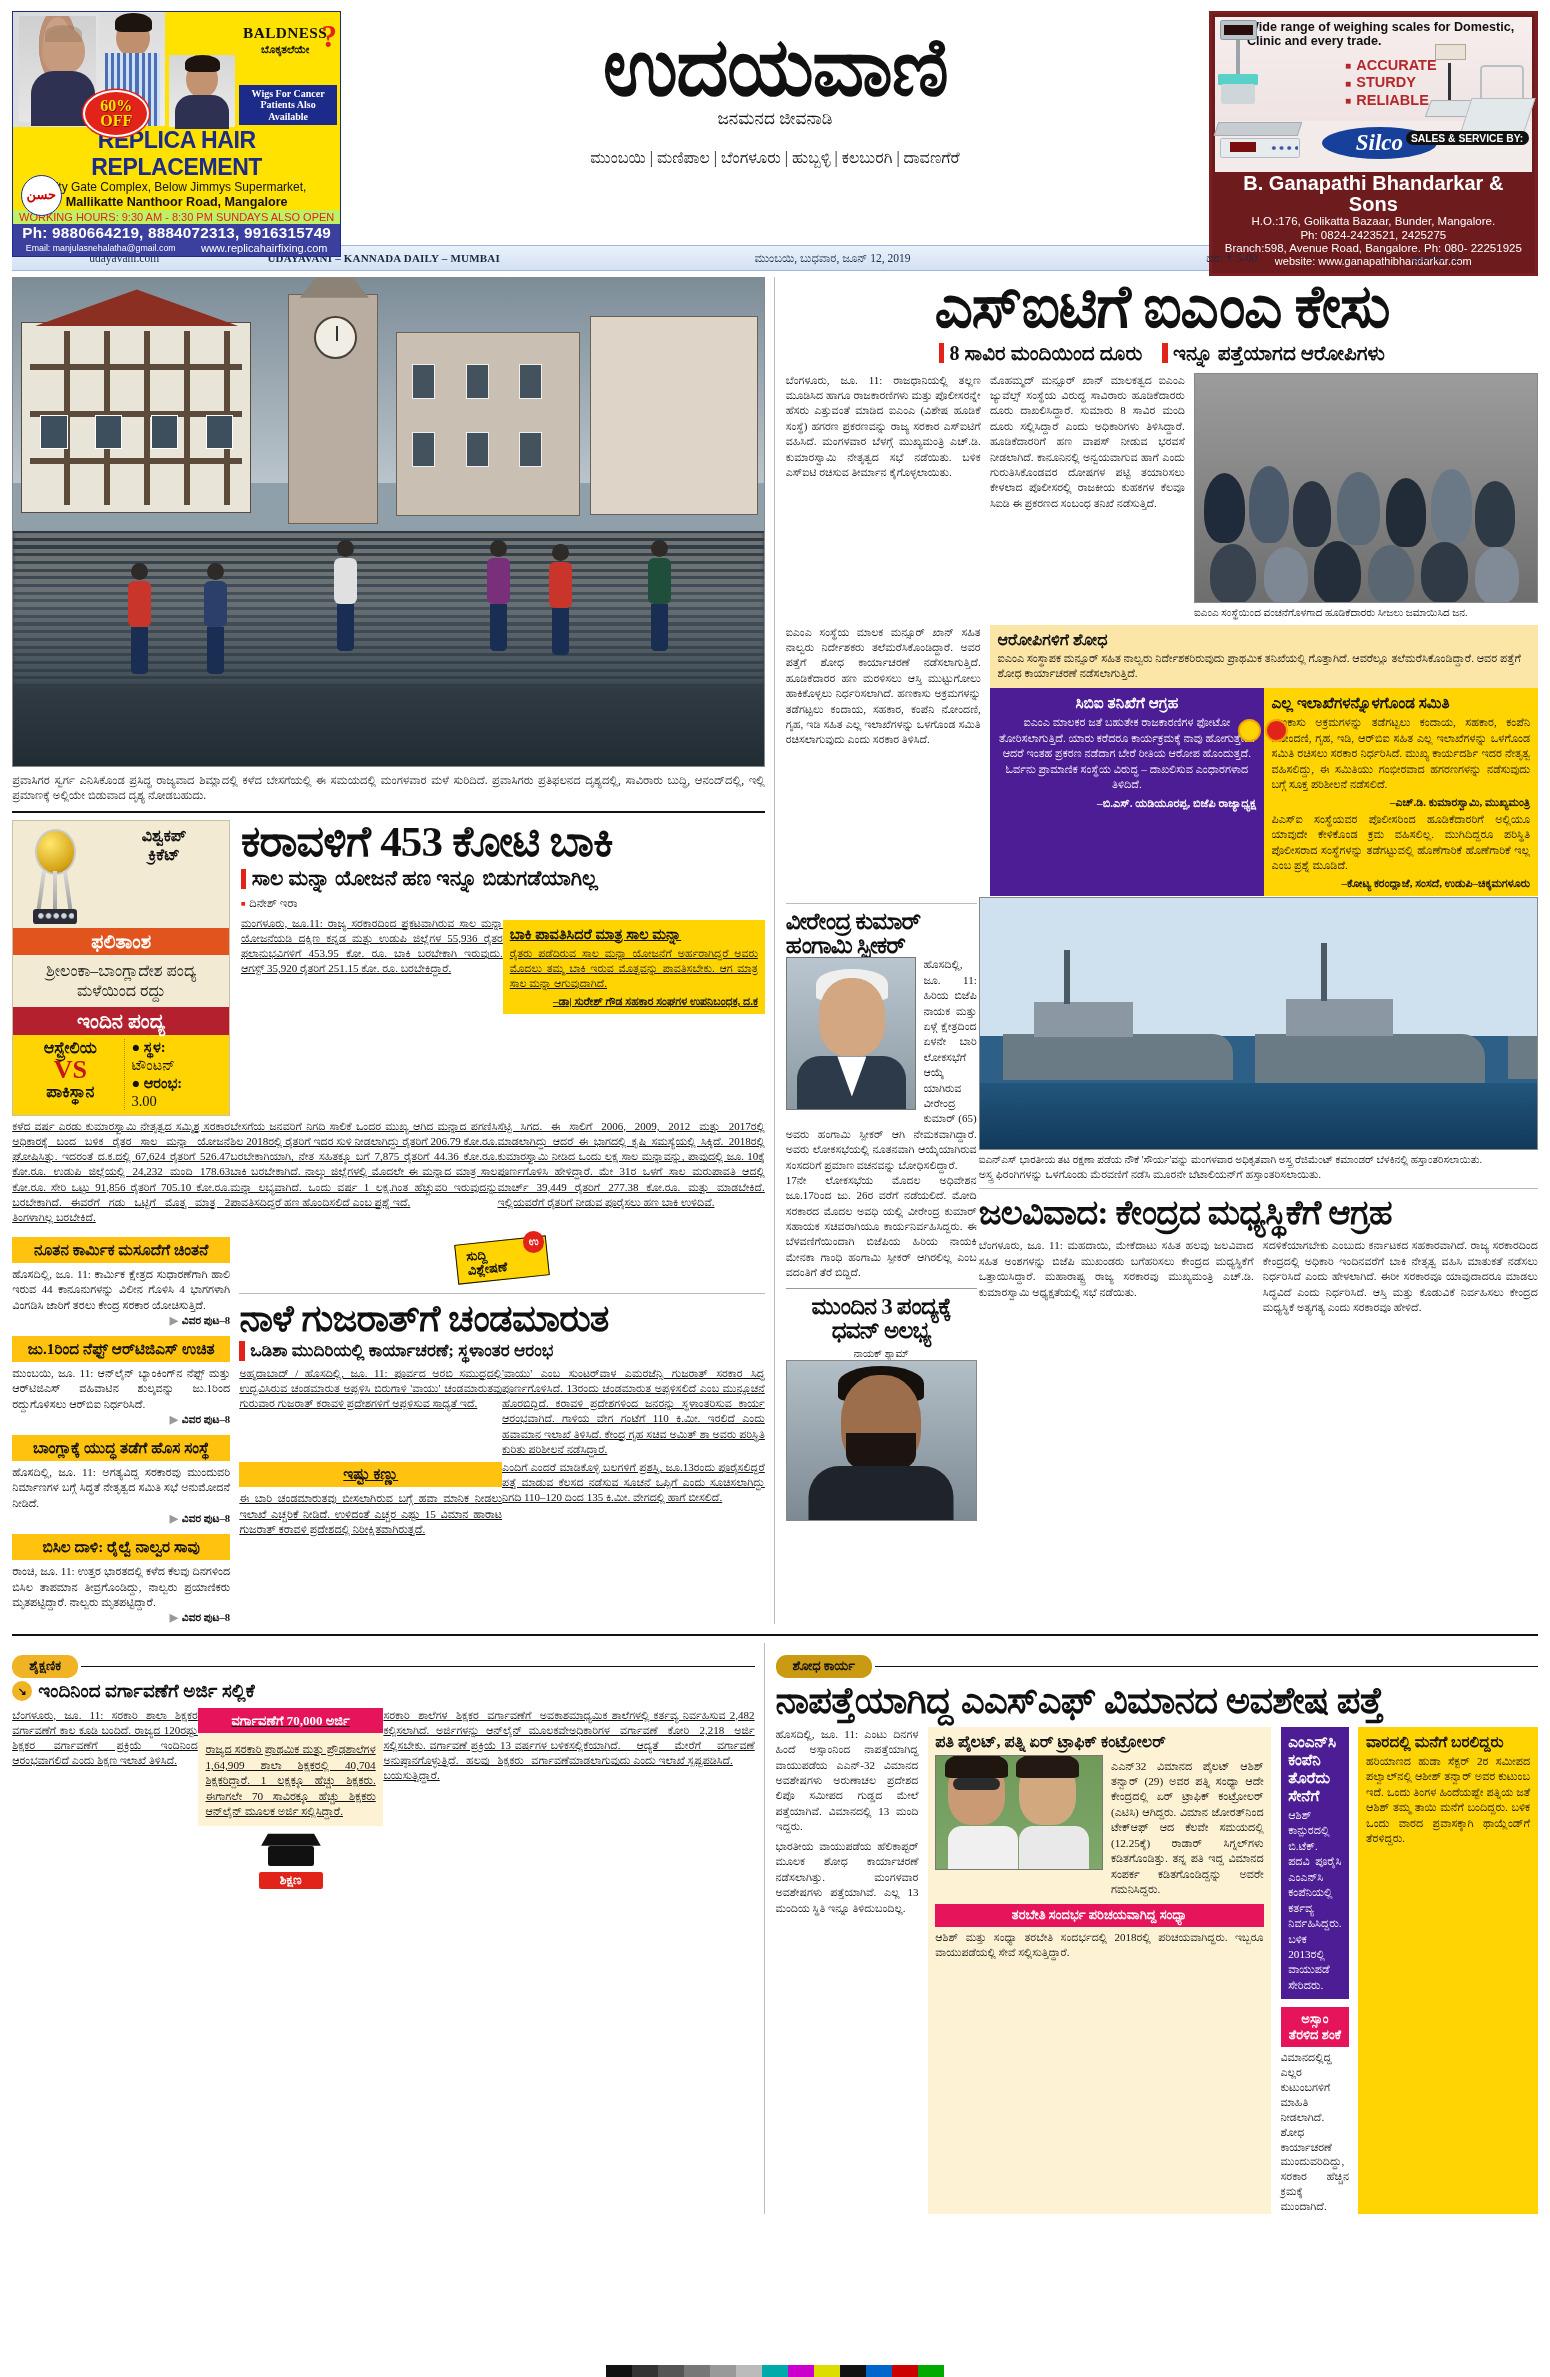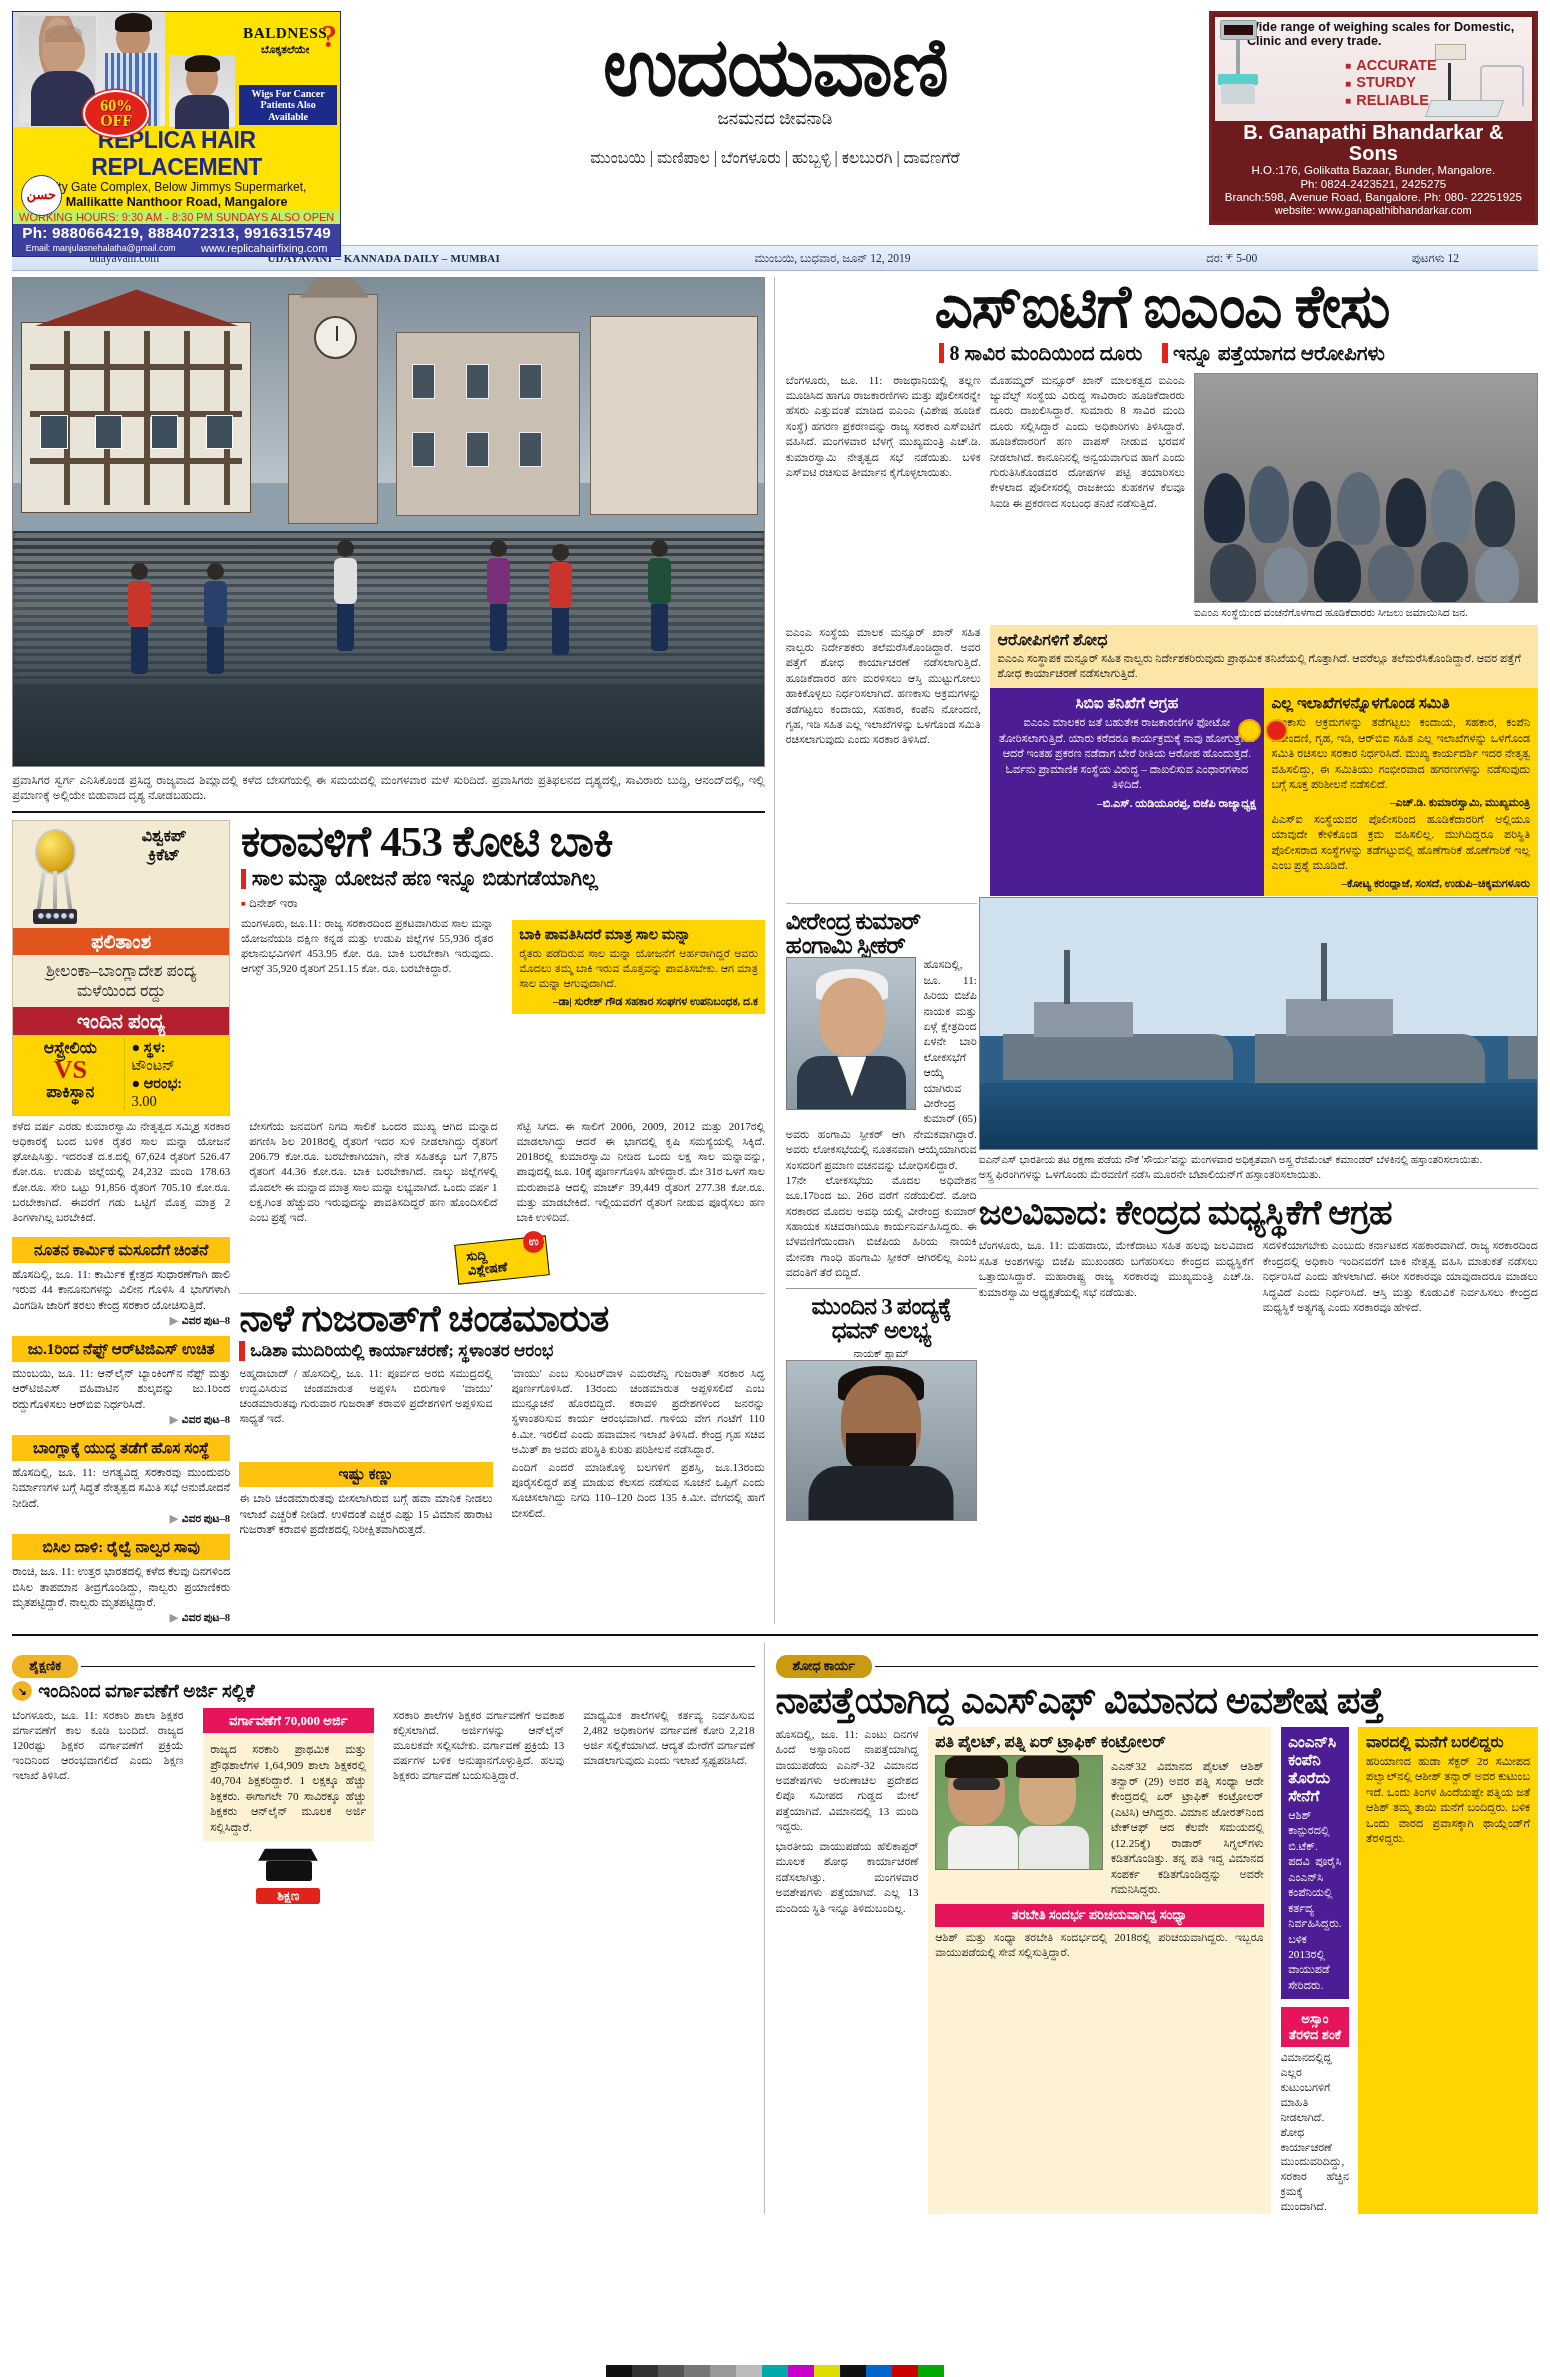--- a/index.html
+++ b/index.html
@@ -164,21 +164,21 @@
   .cb-teams .vs { color:#c4161c; font-weight:bold; font-size:26px; line-height:1; }
   .cb-info { flex:1; padding-left:6.1px; font-size:14.5px; line-height:1.22; }
   .cb-info b { font-weight:bold; }
 
   .lead2 { flex:1; padding-left:10.7px; }
   .lead2 h1 { font-size:43px; line-height:1.02; font-weight:bold; letter-spacing:-0.8px; }
   .sub-red { display:flex; align-items:center; gap:5.4px; font-size:20.7px; font-weight:bold; margin-top:3.1px; }
   .rbar { display:inline-block; width:5.4px; height:20px; background:#e2231a; }
   .byline { font-size:11.5px; margin-top:6.1px; }
   .byline:before{content:"\25A0"; color:#e2231a; font-size:7.7px; margin-right:3.8px; vertical-align:middle;}
-  .cols3 { display:flex; gap:19px; margin-top:6.1px; }
+  .cols3 { display:flex; gap:0; margin-top:6.1px;text-decoration:underline; }
   .cols3 .c { flex:1; font-size:11px; line-height:1.38; text-align:justify; }
   .yellowbox { background:#ffd400; padding:5.4px 6.9px; margin-top:4.6px; }
   .yellowbox .t { font-weight:bold; font-size:14.5px; line-height:1.2; }
   .yellowbox .b { font-size:11px; line-height:1.36; margin-top:3.1px; text-align:justify; }
   .sudhi { width:92px; height:54px; position:relative; margin:4.6px auto 0; }
   .sudhi .tag{position:absolute;left:0;top:7.7px;width:92px;height:40px;background:#ffd400;border:1.5px solid #111;
      transform:rotate(-6deg);}
   .sudhi .u{position:absolute;left:67px;top:-1.5px;width:21.4px;height:21.4px;border-radius:50%;background:#e2231a;color:#fff;
      display:flex;align-items:center;justify-content:center;font-size:10.7px;font-weight:bold;}
   .sudhi .txt{position:absolute;left:10.7px;top:15.3px;font-weight:bold;font-size:13px;line-height:1.05;transform:rotate(-6deg);}
@@ -336,20 +336,33 @@
           <div>STURDY</div>
           <div>RELIABLE</div>
         </div>
         <div class="scale-b">
           <div class="ind"></div>
             <div class="rail"></div>
             <div class="stand"></div>
             <div class="plat"></div>
         </div>
       </div>
+      <div class="ar-mid">
+        <div class="scale-c">
+          <div class="top"></div>
+            <div class="bot"></div>
+            <div class="led"></div>
+            <div class="btns"></div>
+        </div>
+        <div class="scale-d"></div>
+        <div class="silco">
+          <span>Silco</span>
+        </div>
+        <div class="sales">SALES &amp; SERVICE BY:</div>
+      </div>
       <div class="ar-bot">
         <div class="co">B. Ganapathi Bhandarkar &amp; Sons</div>
         <div class="l">H.O.:176, Golikatta Bazaar, Bunder, Mangalore.</div>
         <div class="l">Ph: 0824-2423521, 2425275</div>
         <div class="l">Branch:598, Avenue Road, Bangalore. Ph: 080- 22251925</div>
         <div class="w">website: www.ganapathibhandarkar.com</div>
       </div>
     </div>
   </div>
 

